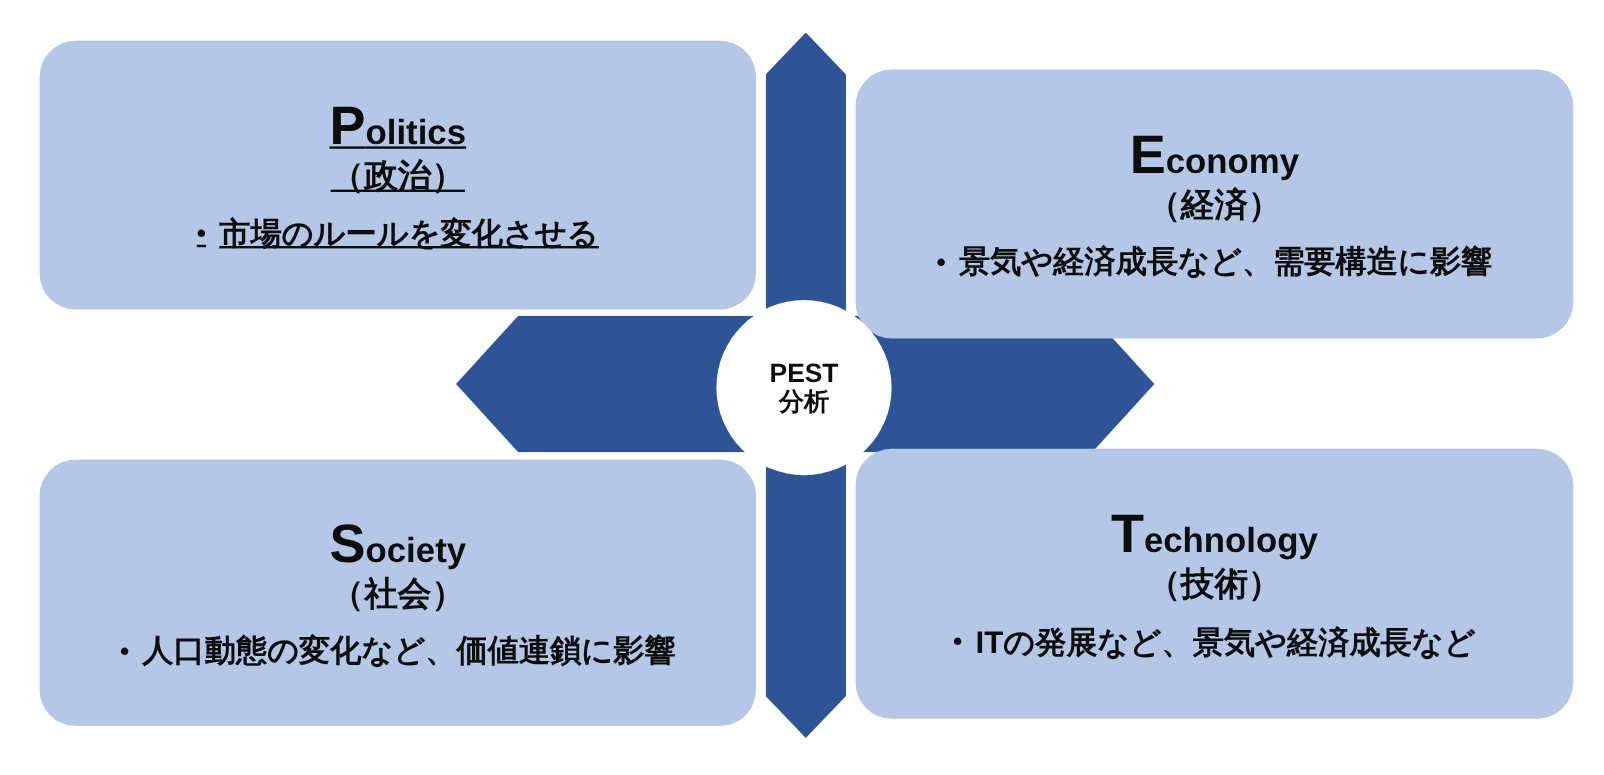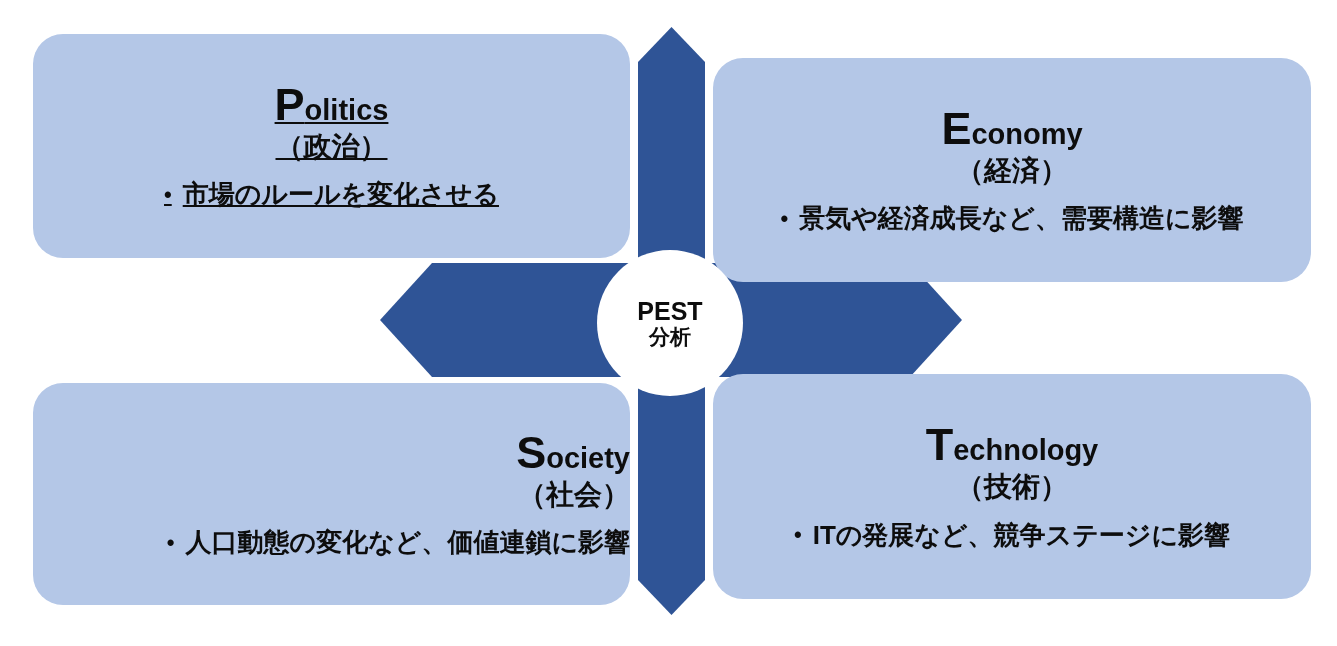--- a/index.html
+++ b/index.html
@@ -24,38 +24,38 @@
     clip-path:polygon(50% 0,100% 35px,100% calc(100% - 35px),50% 100%,0 calc(100% - 35px),0 35px);
   }
   
   .box{
     position:absolute;background:var(--box-fill);border-radius:30px;z-index:2;
     display:flex;flex-direction:column;align-items:center;justify-content:center;
     text-align:center;
   }
   .box-tl{left:33px;top:34px;width:597px;height:224px;text-decoration:underline;}
   .box-tr{left:713px;top:34px;width:598px;height:224px;margin-top:24px;}
-  .box-bl{left:33px;top:383px;width:597px;height:222px;align-items:flex-end;}
+  .box-bl{left:33px;top:383px;width:597px;height:222px;}
   .box-br{left:713px;top:374px;width:598px;height:225px;}
   .heading{font-weight:bold;font-size:29px;line-height:1.0;}
   .heading .initial{font-size:45px;}
   .subtitle{font-weight:bold;font-size:28px;margin-top:3px;line-height:1.2;}
   .bullet-line{
     font-weight:bold;font-size:26px;margin-top:16px;line-height:1.2;
     display:flex;align-items:center;gap:11px;
   }
   .bullet-dot{font-size:22px;line-height:1;}
   
   .circle{
     position:absolute;left:597px;top:250px;width:146px;height:146px;border-radius:50%;
     background:var(--center-fill);z-index:3;
     display:flex;flex-direction:column;align-items:center;justify-content:center;
     font-weight:bold;
   }
-  .circle .l1{font-size:25px;line-height:1.15;}
+  .circle .l1{font-size:22px;line-height:1.15;}
   .circle .l2{font-size:21px;line-height:1.15;}
 </style>
 </head>
 <body>
 
 <div class="canvas">
 
   <div class="arrow arrow-h"></div>
   <div class="arrow arrow-v"></div>
 
@@ -84,21 +84,21 @@
       <span class="bullet-dot">•</span>
       <span>人口動態の変化など、価値連鎖に影響</span>
     </div>
   </div>
 
   <div class="box box-br">
     <div class="heading"><span class="initial">T</span><span>echnology</span></div>
     <div class="subtitle">（技術）</div>
     <div class="bullet-line">
       <span class="bullet-dot">•</span>
-      <span>ITの発展など、競争ステージに影響</span>
+      <span>ITの発展など、景気や経済成長など</span>
     </div>
   </div>
 
   <div class="circle">
     <div class="l1">PEST</div>
     <div class="l2">分析</div>
   </div>
 
 </div>
 

